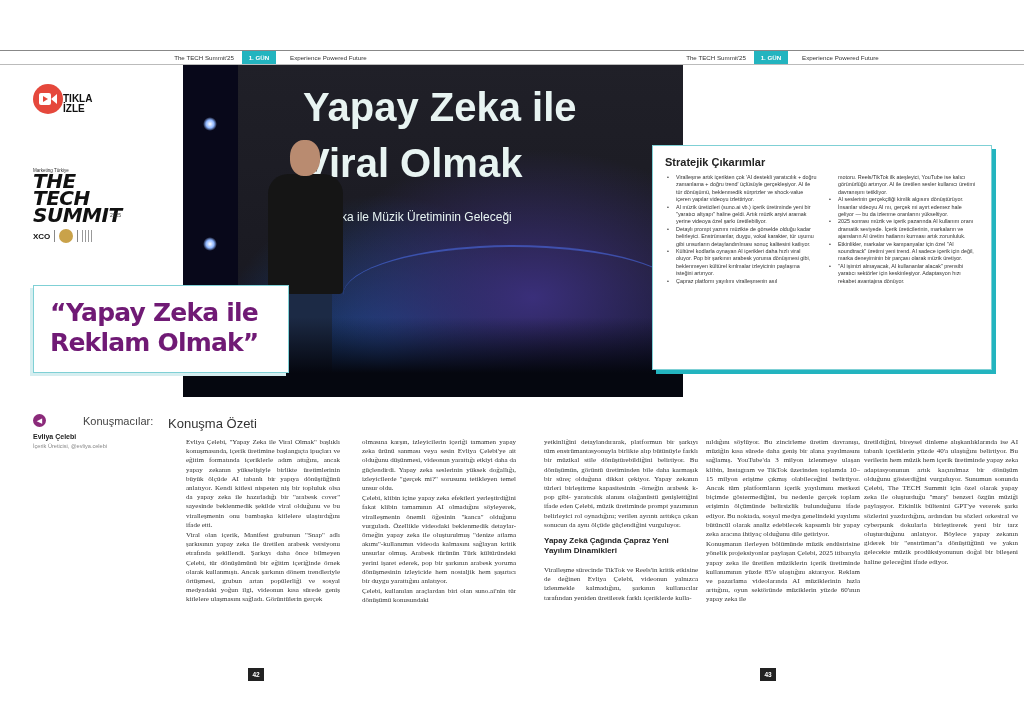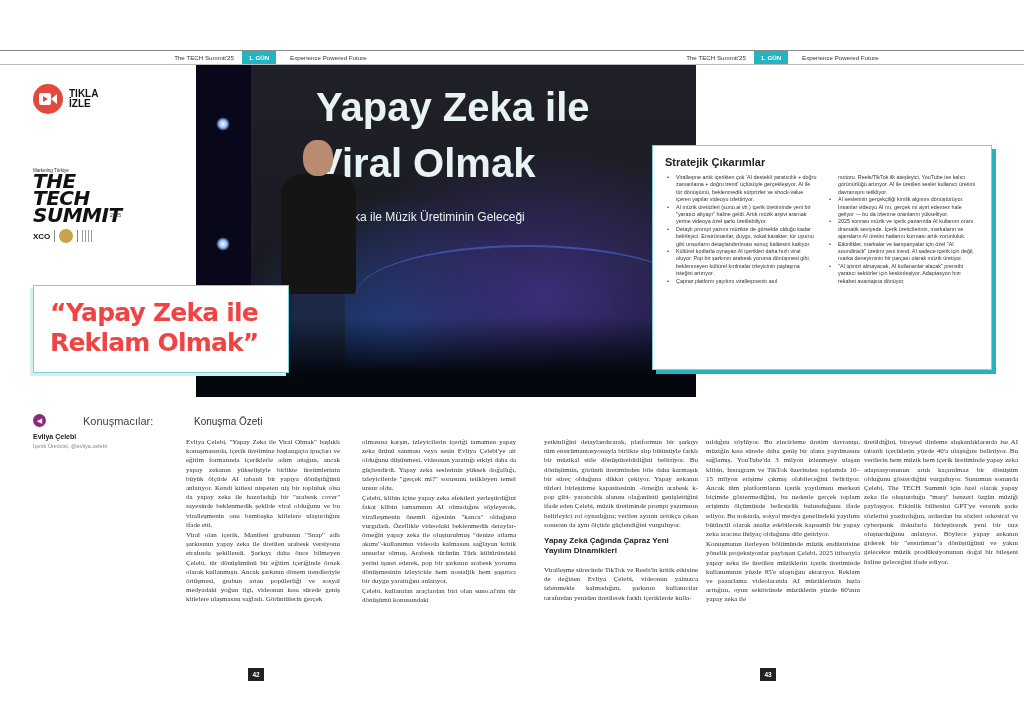--- a/index.html
+++ b/index.html
@@ -6,67 +6,67 @@
   html, body { width: 1024px; height: 724px; background: #ffffff; overflow: hidden; }
   body { position: relative; font-family: "Liberation Sans", sans-serif; color: #222; }
 
   .topline { position: absolute; left: 0; top: 50px; width: 1024px; height: 1px; background: #888; }
   .botline { position: absolute; left: 0; top: 64px; width: 1024px; height: 1px; background: #bbb; }
   .hdr { position: absolute; top: 51px; height: 13px; display: flex; align-items: center; font-size: 6.2px; color: #333; }
   .hdr .brand { width: 72px; text-align: right; padding-right: 8px; }
   .hdr .day { background: #23b4bf; color: #fff; width: 34px; height: 13px; display: flex; align-items: center; justify-content: center; font-weight: bold; }
   .hdr .tag { padding-left: 14px; }
 
-  .tikla { position: absolute; left: 33px; top: 84px; display: flex; align-items: center; gap: 6px; }
+  .tikla { position: absolute; left: 33px; top: 84px; display: flex; align-items: flex-end; }
   .tikla .circle { width: 30px; height: 30px; border-radius: 50%; background: #e5483c; display: flex; align-items: center; justify-content: center; }
   .tikla .label { font-size: 10px; font-weight: bold; line-height: 10px; color: #111; }
 
   .logo { position: absolute; left: 33px; top: 168px; }
   .logo .small { font-size: 4.5px; color: #333; }
   .logo .big { font-family: "DejaVu Sans", sans-serif; font-weight: bold; font-style: italic; font-size: 20px; line-height: 17px; color: #111; letter-spacing: -0.5px; }
   .logo .yr { position: absolute; left: 77px; top: 44px; font-size: 5px; color: #333; }
   .logo .sponsors { display: flex; align-items: center; gap: 4px; margin-top: 5px; }
   .logo .xco { font-weight: bold; font-size: 8px; color: #111; }
   .logo .sep { width: 1px; height: 12px; background: #888; }
   .logo .badge { width: 14px; height: 14px; border-radius: 50%; background: #c9a24a; }
   .logo .grid { width: 10px; height: 12px; background: repeating-linear-gradient(90deg,#999 0 1px,transparent 1px 3px); }
 
-  .photo { position: absolute; left: 196px; top: 65px; width: 500px; height: 332px; overflow: hidden;
+  .photo { position: absolute; left: 183px; top: 65px; width: 500px; height: 332px; overflow: hidden;
     background: radial-gradient(ellipse at 70% 70%, #3a2f7a 0%, transparent 45%), radial-gradient(ellipse at 40% 90%, #1d4a8c 0%, transparent 40%), linear-gradient(180deg,#202028 0%, #1a1a22 60%, #0d1230 100%); text-decoration: underline; }
   .photo .truss { position: absolute; left: 0; top: 0; width: 55px; height: 100%; background: #08081a; }
   .photo .light { position: absolute; left: 20px; width: 14px; height: 14px; border-radius: 50%; background: radial-gradient(circle,#fff 0%,#8fb6ff 40%,transparent 70%); }
   .photo .slide-title { position: absolute; left: 120px; top: 14px; font-size: 40px; font-weight: bold; color: #e8f4f2; line-height: 56px; white-space: nowrap; }
   .photo .slide-sub { position: absolute; left: 148px; top: 145px; font-size: 12px; color: #e8f4f2; }
   .photo .person { position: absolute; left: 85px; top: 75px; width: 80px; height: 260px; }
   .photo .head { position: absolute; left: 22px; top: 0; width: 30px; height: 36px; border-radius: 45%; background: #b98b70; }
   .photo .body { position: absolute; left: 0; top: 34px; width: 75px; height: 120px; border-radius: 20px 20px 4px 4px; background: #151515; }
   .photo .legs { position: absolute; left: 14px; top: 150px; width: 50px; height: 110px; background: #1c2a45; }
   .photo .wave { position: absolute; left: 160px; top: 180px; width: 340px; height: 100px; border-top: 2px solid rgba(80,120,255,0.5); border-radius: 50%; }
   .photo .crowd { position: absolute; left: 0; bottom: 0; width: 100%; height: 80px; background: linear-gradient(180deg,transparent,#05070f 70%); }
 
   .titlebox { position: absolute; left: 33px; top: 285px; width: 256px; height: 88px; background: #fff; border: 1px solid #7fd0d5; box-shadow: -3px 3px 0 #d5eef0; padding: 12px 0 0 16px; }
-  .titlebox .t { font-family: "DejaVu Sans", sans-serif; font-weight: bold; font-size: 25px; line-height: 30px; color: #ef4444; letter-spacing: -0.8px; }
+  .titlebox .t { font-family: "DejaVu Sans", sans-serif; font-weight: bold; font-size: 25px; line-height: 30px; color: #701a75; letter-spacing: -0.8px; }
 
   .strat { position: absolute; left: 652px; top: 145px; width: 340px; height: 225px; background: #fff; border: 1px solid #7fd0d5; box-shadow: 4px 4px 0 #23b4bf; padding: 10px 12px; }
   .strat h3 { font-weight: bold; font-size: 11px; color: #222; margin-bottom: 6px; }
   .strat .cols { display: flex; gap: 10px; }
   .strat ul { list-style: none; width: 160px; font-size: 5.4px; line-height: 7.4px; color: #333; }
   .strat li { position: relative; padding-left: 11px; }
   .strat li::before { content: "•"; position: absolute; left: 2px; top: 0; }
   .strat li.cont { padding-left: 11px; }
   .strat li.cont::before { content: ""; }
 
   .spk { position: absolute; left: 33px; top: 414px; }
   .spk .row { display: flex; align-items: center; gap: 5px; }
   .spk .mic { width: 13px; height: 13px; border-radius: 50%; background: #8b2a7a; display: flex; align-items: center; justify-content: center; color: #fff; font-size: 7px; }
   .spk .lab { font-size: 11px; color: #444; margin-left: 32px; }
   .spk .name { font-size: 7px; font-weight: bold; color: #222; margin-top: 6px; }
   .spk .role { font-size: 5.6px; color: #888; margin-top: 3px; }
 
-  .sumhead { position: absolute; left: 194px; top: 416px; font-size: 10px; color: #333; }
+  .sumhead { position: absolute; left: 168px; top: 416px; font-size: 13px; color: #333; }
 
   .col { position: absolute; top: 438px; width: 154px; font-family: "Liberation Serif", serif; font-size: 7px; line-height: 9.2px; color: #333; text-align: justify; hyphens: auto; }
   .col p { margin-bottom: 1px; }
   .col h4 { font-family: "Liberation Sans", sans-serif; font-weight: bold; font-size: 8px; line-height: 10px; color: #222; margin: 6px 0 10px; text-align: left; }
 
   .pg { position: absolute; top: 668px; width: 16px; height: 13px; background: #222; color: #fff; font-size: 6.5px; font-weight: bold; display: flex; align-items: center; justify-content: center; }
 </style>
 </head>
 <body>
 

